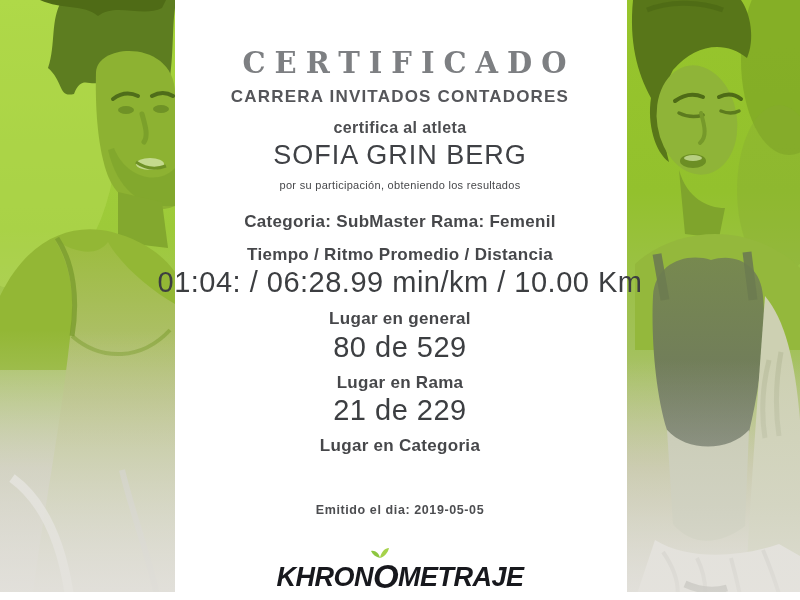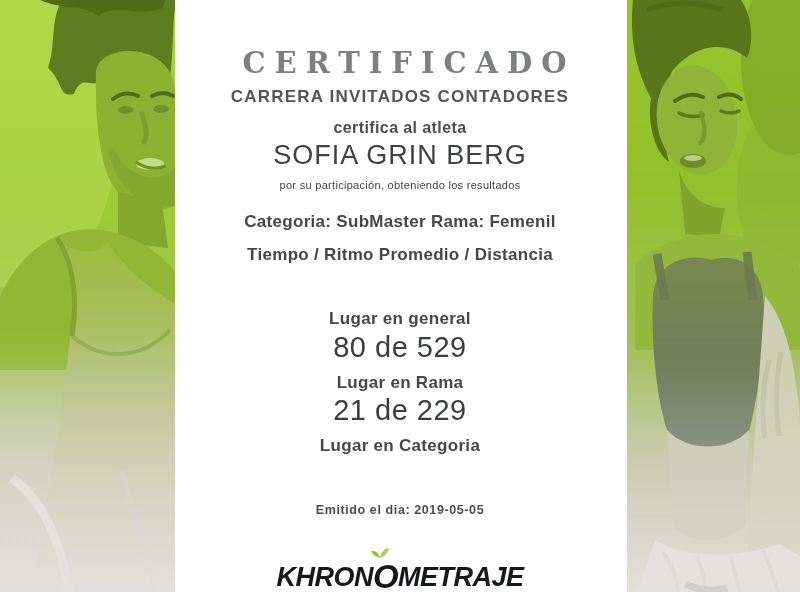--- a/index.html
+++ b/index.html
@@ -154,20 +154,21 @@
   </svg>
 
   <main class="content">
     <h1 class="line cert-title">CERTIFICADO</h1>
     <h2 class="line event-name">CARRERA INVITADOS CONTADORES</h2>
     <p class="line athlete">SOFIA GRIN BERG</p>
     <p class="line certifies">certifica al atleta</p>
     <p class="line participation">por su participación, obteniendo los resultados</p>
     <p class="line category">Categoria: SubMaster Rama: Femenil</p>
     <p class="line metrics-label">Tiempo / Ritmo Promedio / Distancia</p>
+    <p class="line metrics-value">01:04: / 06:28.99 min/km / 10.00 Km</p>
 
     <p class="line place-label pl1">Lugar en general</p>
     <p class="line place-value pv1">80 de 529</p>
     <p class="line place-label pl2">Lugar en Rama</p>
     <p class="line place-value pv2">21 de 229</p>
     <p class="line place-label pl3">Lugar en Categoria</p>
 
     <p class="line issued">Emitido el dia: 2019-05-05</p>
 
     <div class="line logo">

